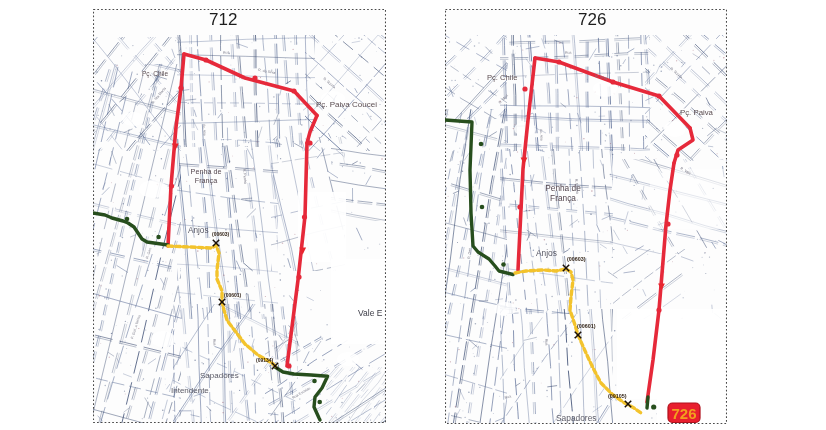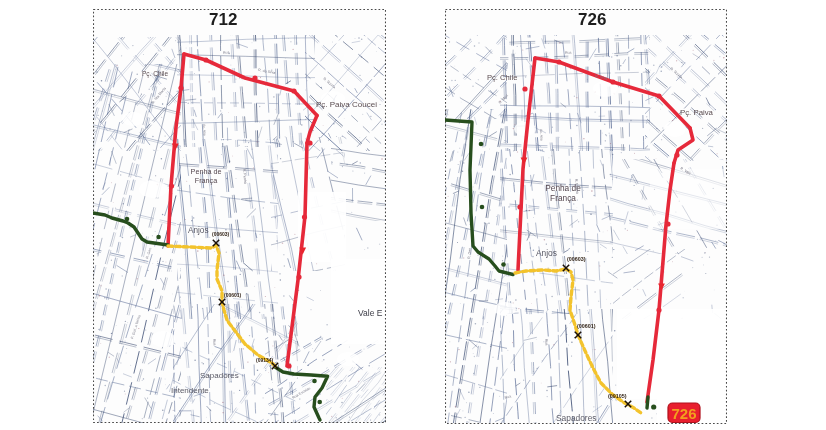--- a/index.html
+++ b/index.html
@@ -1,16 +1,16 @@
 <!DOCTYPE html>
 <html><head><meta charset="utf-8"><style>
 html,body{margin:0;padding:0;background:#ffffff;width:826px;height:430px;overflow:hidden;
 font-family:"Liberation Sans", sans-serif;}
 .panel{position:absolute;}
-.title{position:absolute;font-family:"Liberation Sans", sans-serif;font-weight:bold;font-size:17px;color:#1d1d1d;}
+.title{position:absolute;font-family:"Liberation Sans", sans-serif;font-weight:normal;font-size:17px;color:#1d1d1d;}
 </style></head>
 <body>
 
 <div class="panel" style="left:93px;top:9px;width:293px;height:414px;">
 <svg width="293" height="414" viewBox="0 0 293 414">
 
 <rect x="0.5" y="0.5" width="292" height="413" fill="#fdfdfd"></rect>
 
 <g>
 <clipPath id="ca1">

